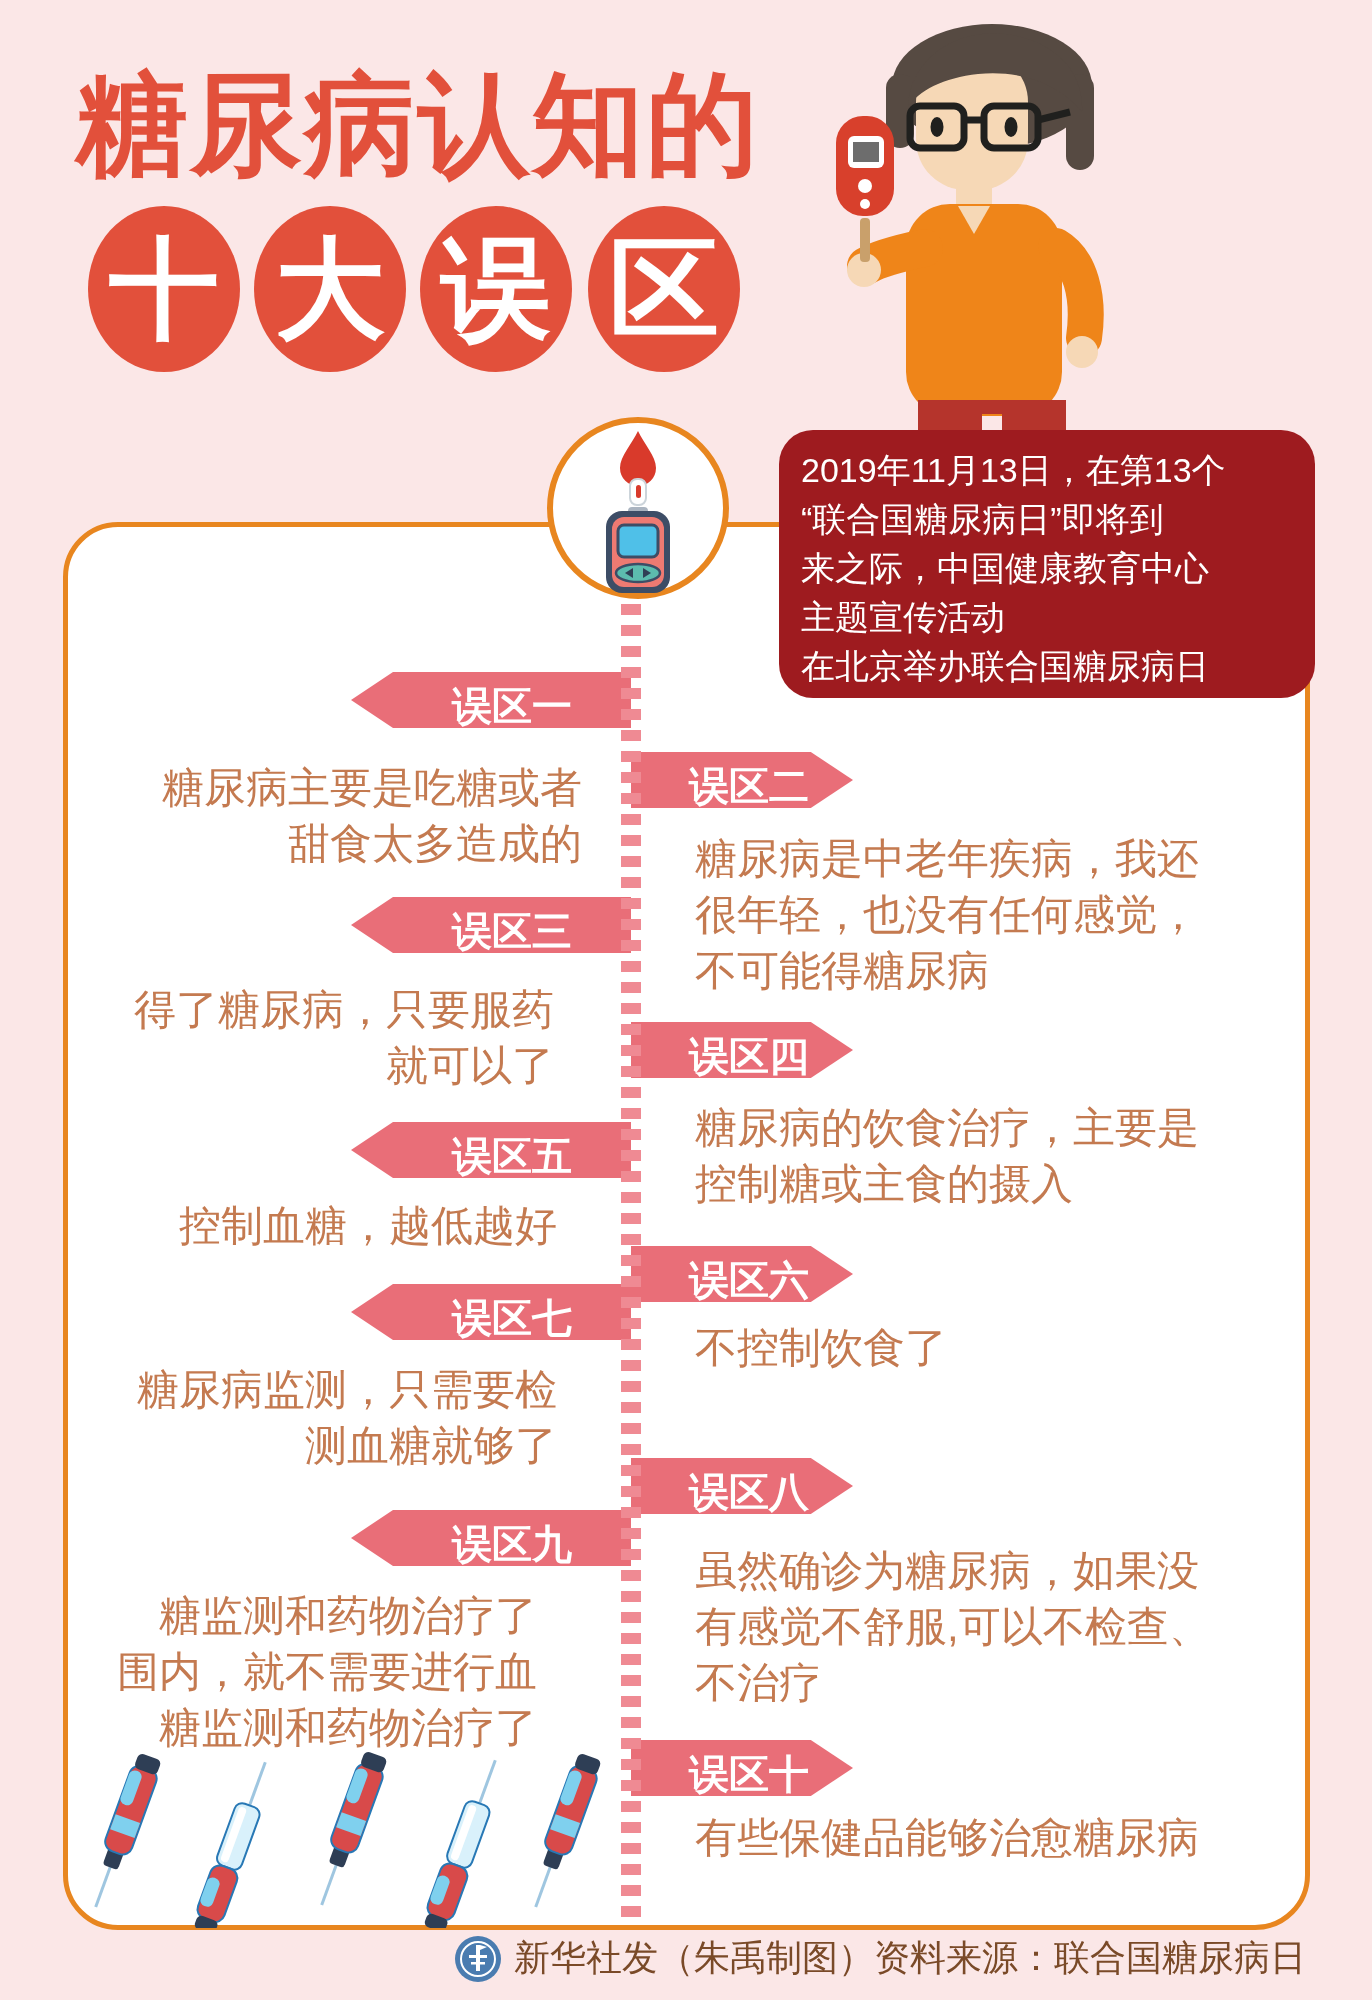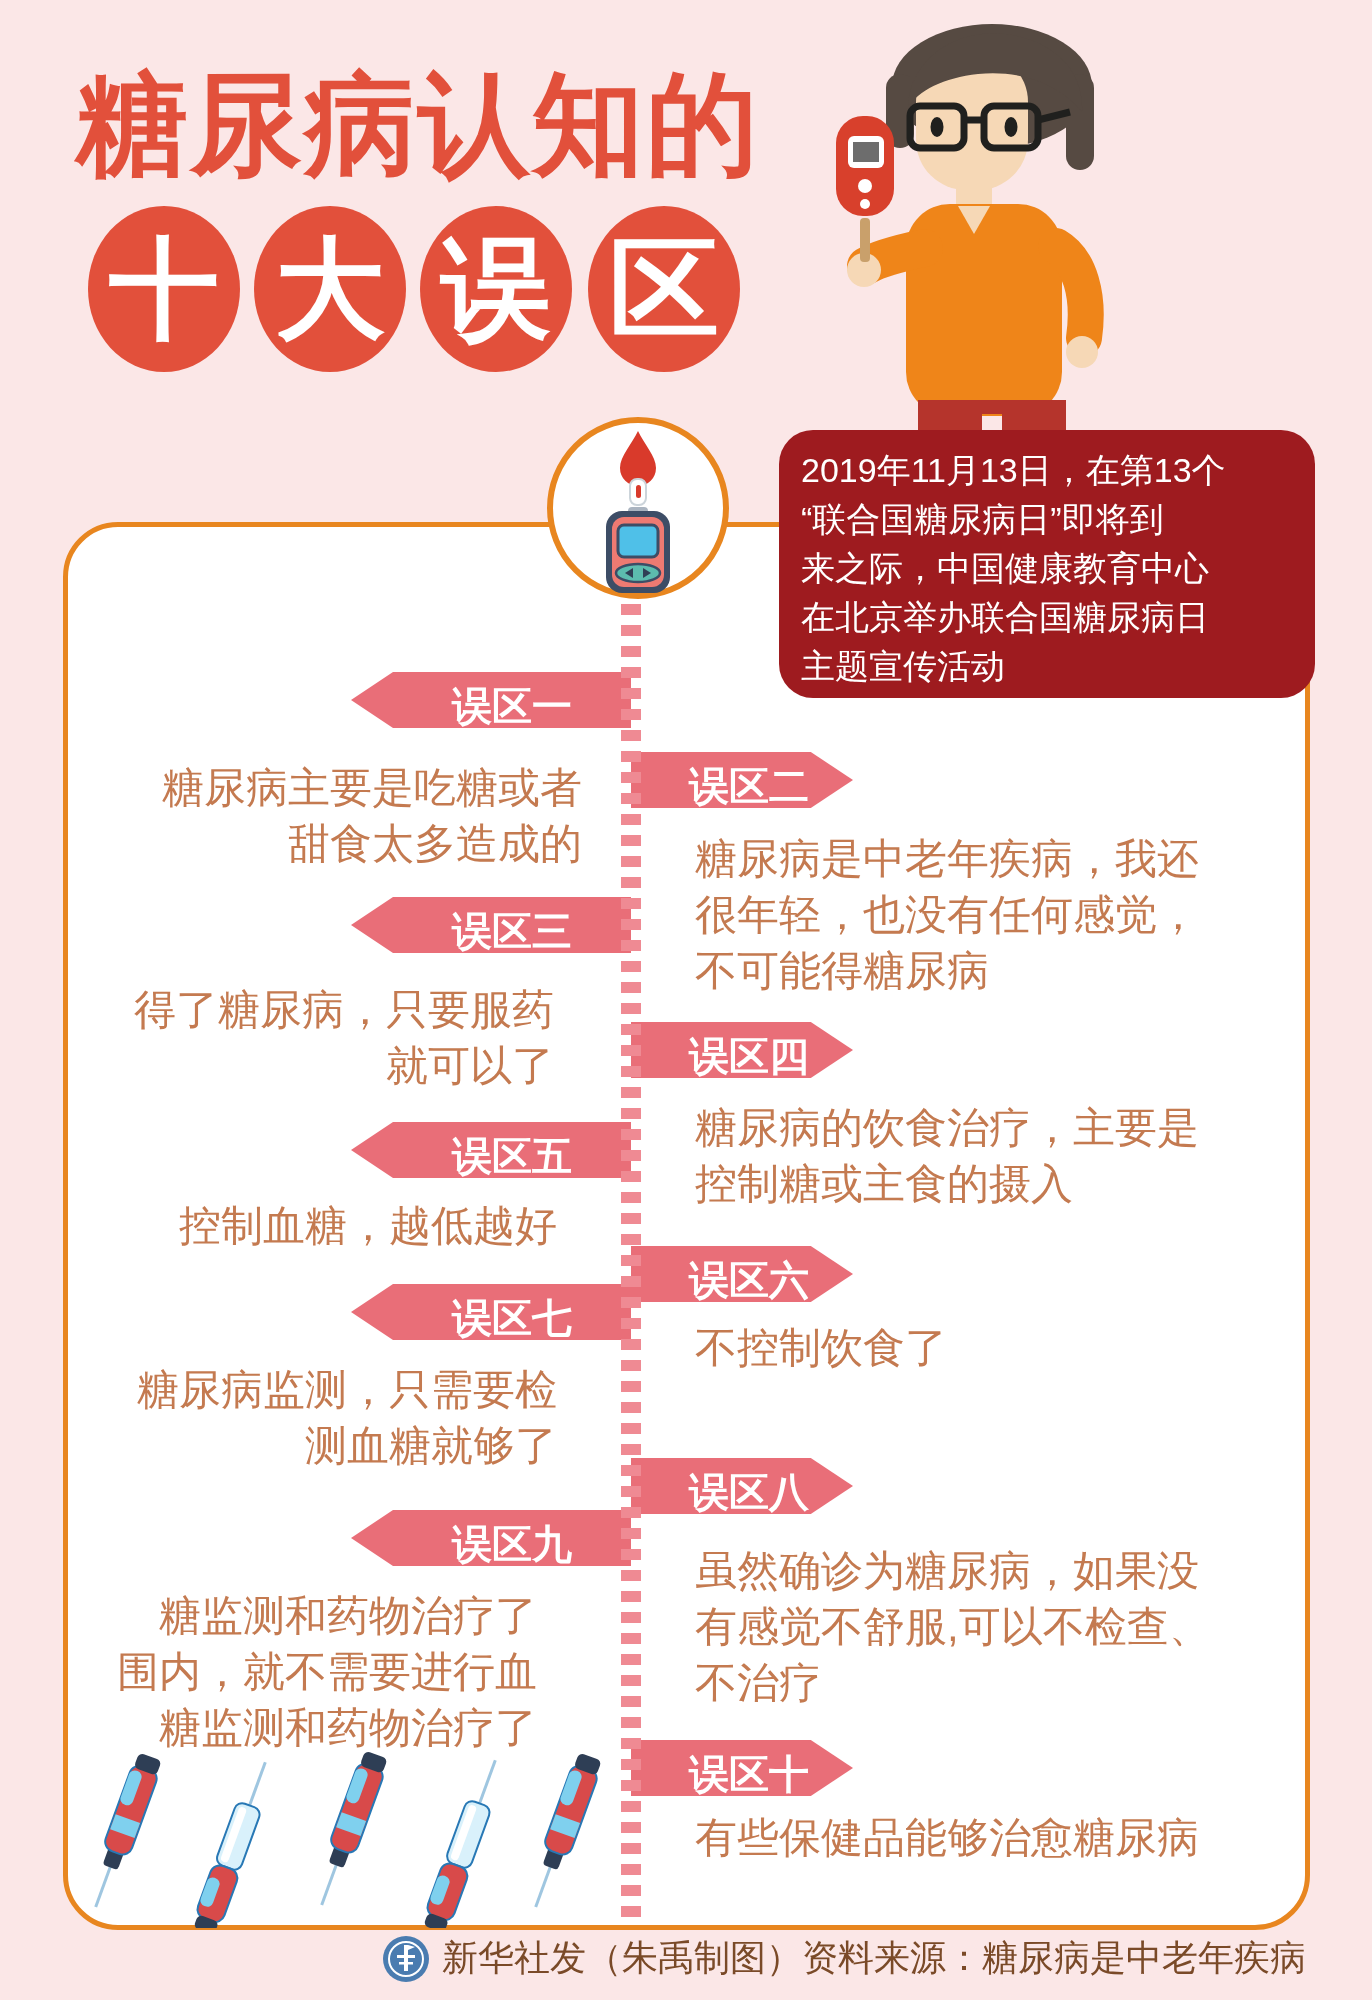--- a/index.html
+++ b/index.html
@@ -111,22 +111,22 @@
       <circle cx="107" cy="178" r="7" fill="#ffffff"></circle>
       <circle cx="107" cy="196" r="5" fill="#ffffff"></circle>
     </g>
   </svg>
 </div>
 
 <div class="abs intro-box">
   <div>2019年11月13日，在第13个</div>
   <div>“联合国糖尿病日”即将到</div>
   <div>来之际，中国健康教育中心</div>
+  <div>主题宣传活动</div>
   <div>在北京举办联合国糖尿病日</div>
-  <div>主题宣传活动</div>
 </div>
 
 <div class="abs panel"></div>
 
 <div class="abs dash-line"></div>
 
 <div class="abs badge-circle">
   <svg width="170" height="170" viewBox="0 0 170 170">
     <path d="M85,8 C91,21 103,33 103,45 A18,18 0 1 1 67,45 C67,33 79,21 85,8 Z" fill="#d93a2b"></path>
     <rect x="77" y="56" width="16" height="26" rx="7" fill="#ffffff" stroke="#ccd4da" stroke-width="2"></rect>
@@ -225,14 +225,14 @@
   <span>
     <svg width="48" height="48" viewBox="0 0 48 48">
       <circle cx="24" cy="24" r="23" fill="#4a7cb0"></circle>
       <circle cx="24" cy="24" r="17" fill="none" stroke="#ffffff" stroke-width="2"></circle>
       <rect x="22" y="10" width="4" height="26" fill="#ffffff"></rect>
       <rect x="15" y="20" width="18" height="3" fill="#ffffff"></rect>
       <rect x="17" y="27" width="14" height="2.5" fill="#ffffff"></rect>
       <path d="M26,10 L33,12 L26,15 Z" fill="#ffffff"></path>
     </svg>
   </span>
-  <span>新华社发（朱禹制图）资料来源：糖尿病是中老年疾病</span>
+  <span>新华社发（朱禹制图）资料来源：联合国糖尿病日</span>
 </div>
 
 </body></html>

